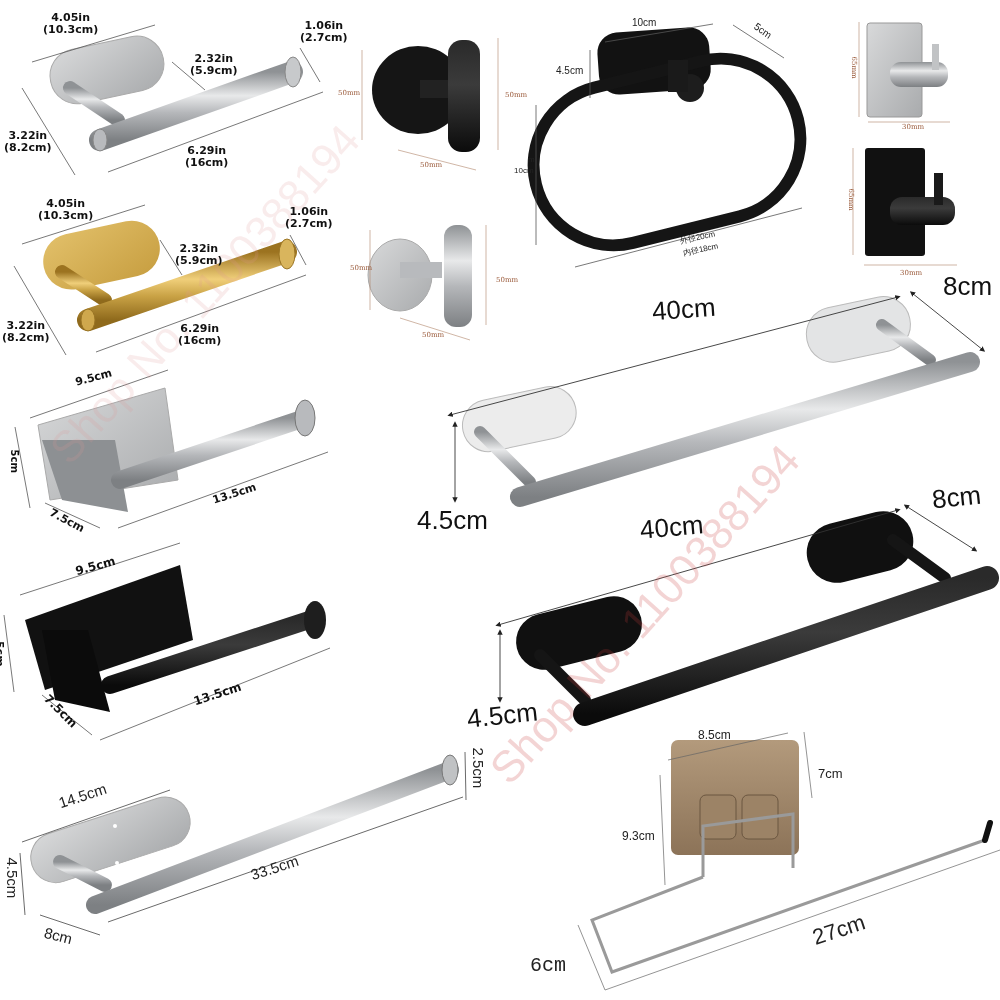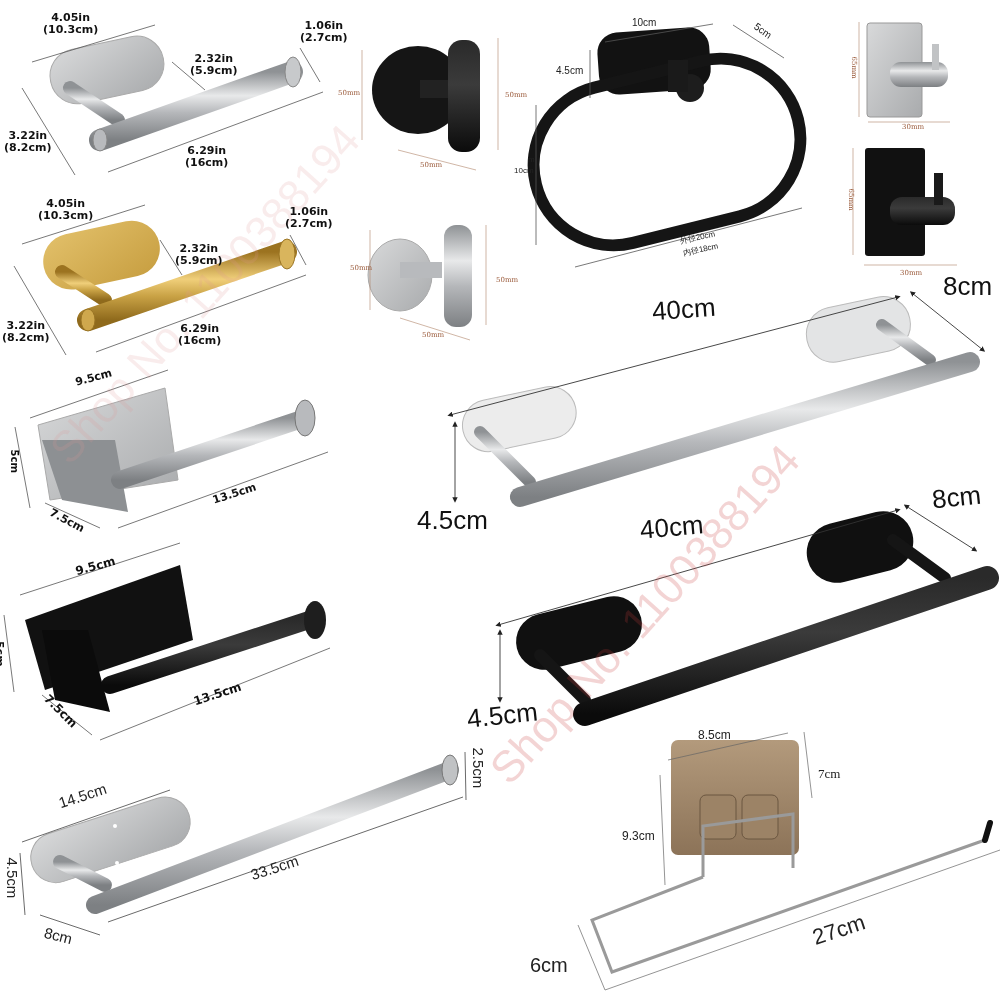--- a/index.html
+++ b/index.html
@@ -291,16 +291,16 @@
 <div class="lbl big" style="left:932px;top:484px;transform:rotate(-6deg);">8cm</div>
 <div class="lbl big" style="left:467px;top:702px;transform:rotate(-6deg);">4.5cm</div>
 
 <div class="lbl med" style="left:58px;top:788px;transform:rotate(-18deg);">14.5cm</div>
 <div class="lbl med" style="left:-8px;top:870px;transform:rotate(90deg);">4.5cm</div>
 <div class="lbl med" style="left:44px;top:928px;transform:rotate(14deg);">8cm</div>
 <div class="lbl med" style="left:250px;top:860px;transform:rotate(-18deg);">33.5cm</div>
 <div class="lbl med" style="left:458px;top:760px;transform:rotate(90deg);">2.5cm</div>
 
 <div class="lbl sm" style="left:698px;top:729px;font-size:12px;">8.5cm</div>
-<div class="lbl sm" style="left:818px;top:767px;font-size:13px;font-family:Liberation Serif, serif;">7cm</div>
+<div class="lbl sm" style="left:818px;top:767px;font-size:13px;">7cm</div>
 <div class="lbl sm" style="left:622px;top:830px;font-size:12px;">9.3cm</div>
-<div class="lbl med" style="left:530px;top:955px;font-size:20px;">6cm</div>
+<div class="lbl med" style="left:530px;top:955px;font-size:20px;font-family:Liberation Mono, monospace;">6cm</div>
 <div class="lbl med" style="left:812px;top:918px;font-size:22px;transform:rotate(-18deg);">27cm</div>
 
 </body></html>

